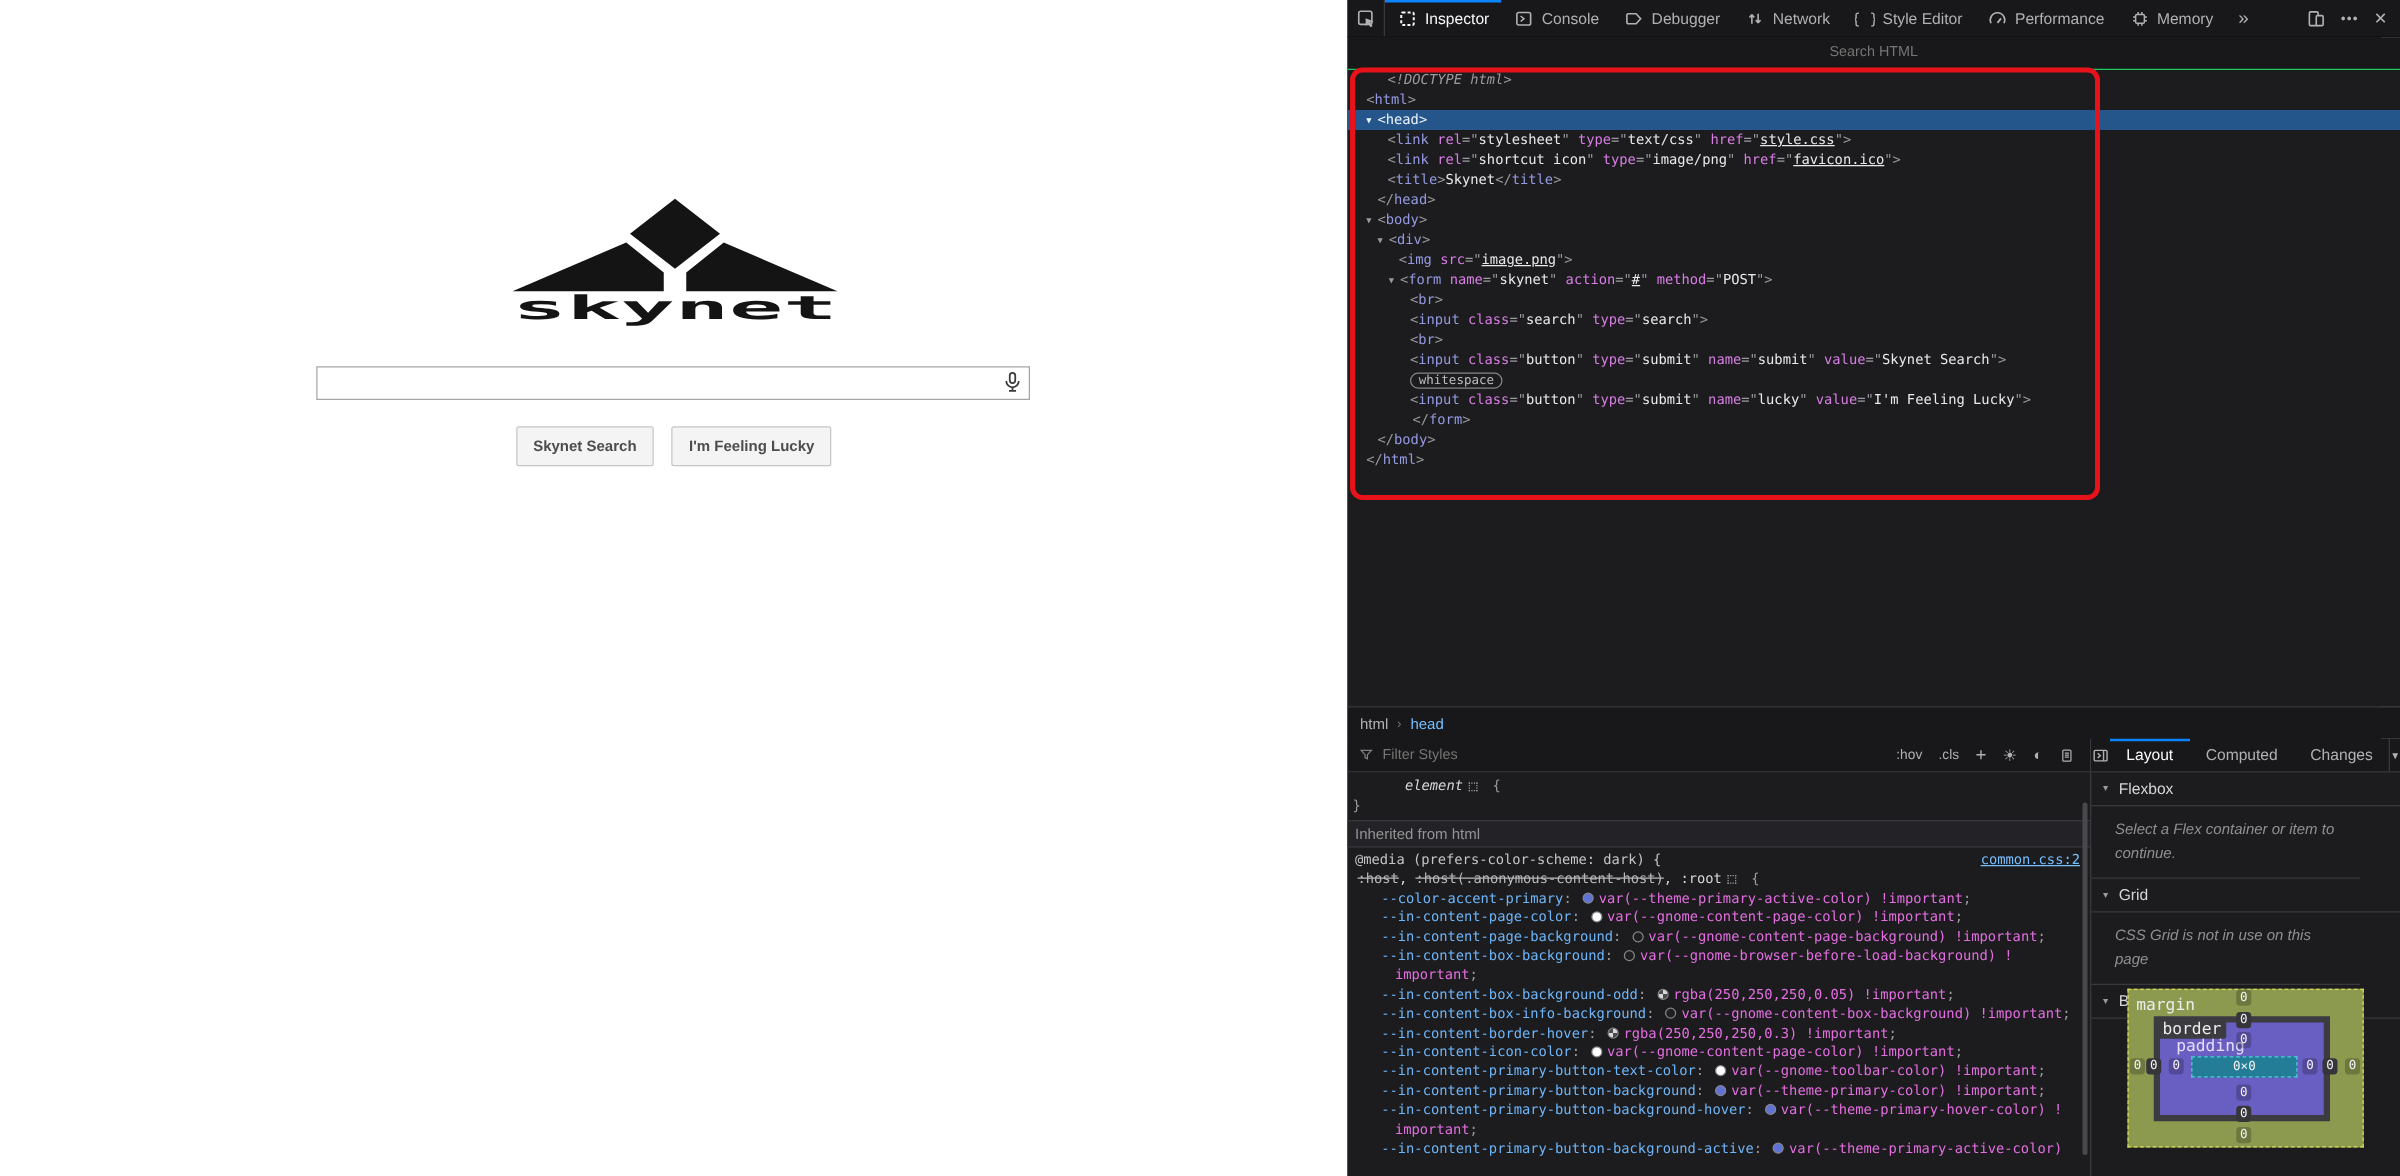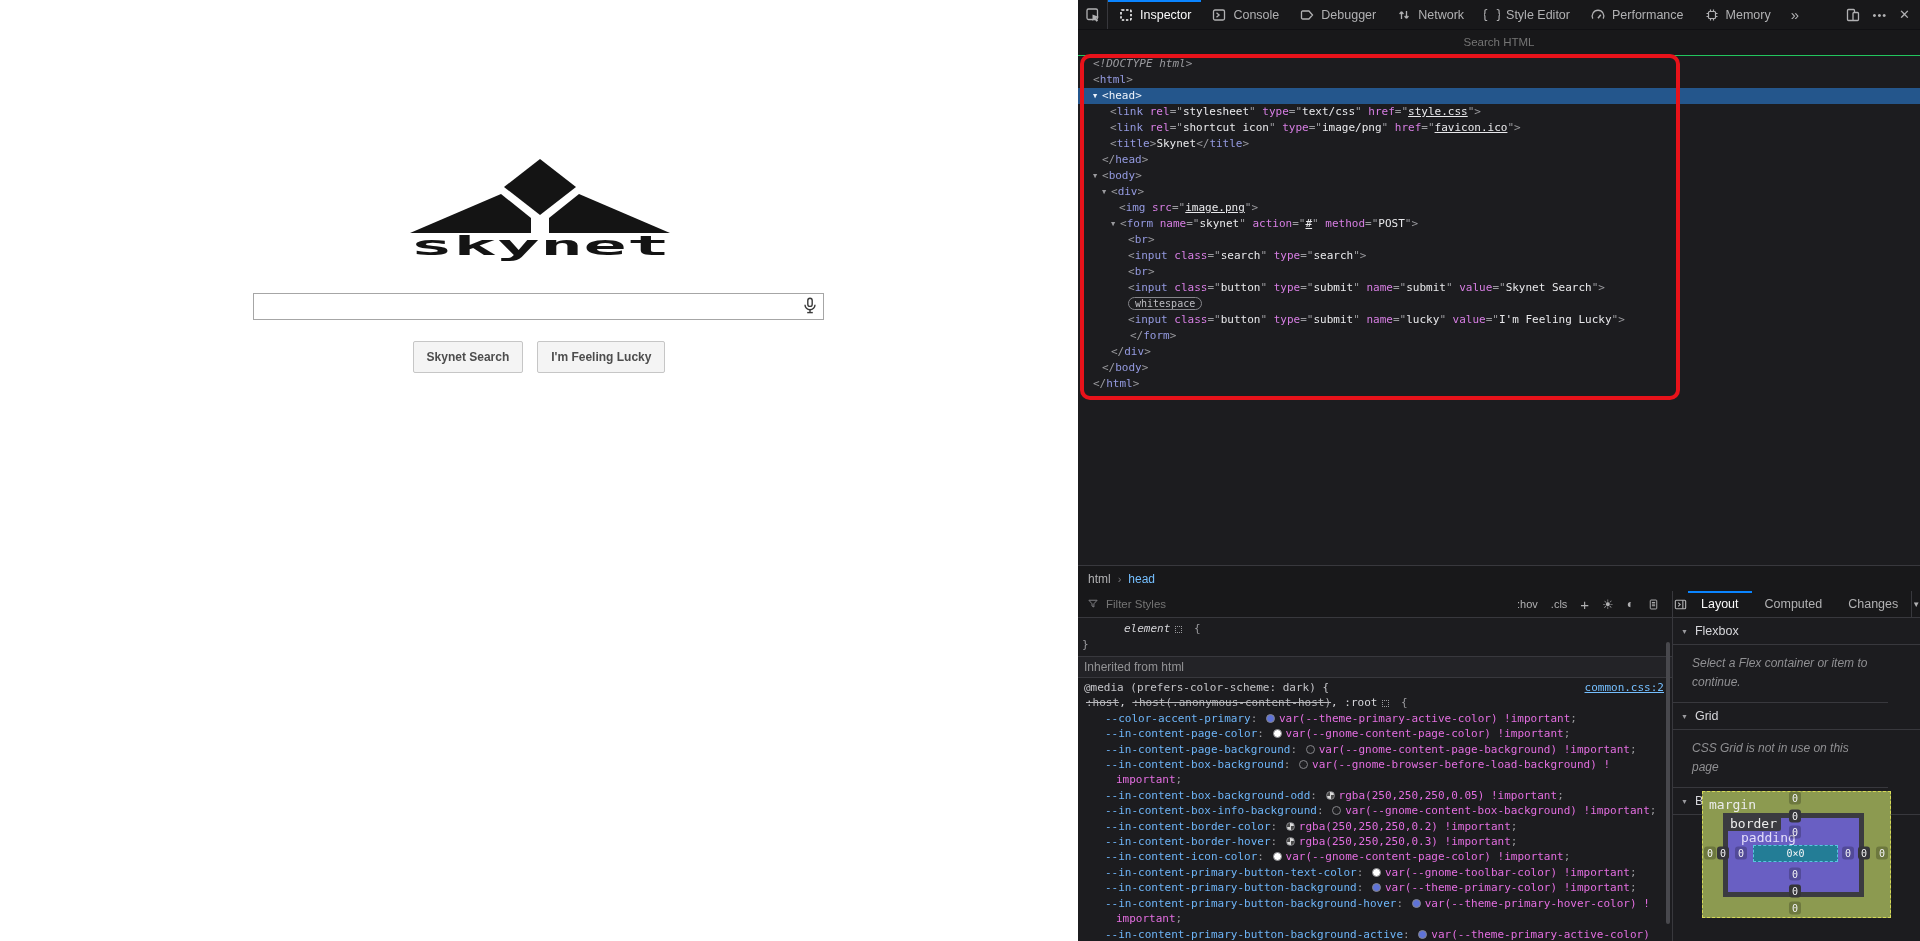--- a/index.html
+++ b/index.html
@@ -253,39 +253,38 @@
       <span class="searchbar-right">
         <span class="plus-icon">+</span>
         <svg width="14" height="14" viewBox="0 0 16 16" fill="none" stroke="currentColor" stroke-width="1.2">
           <path d="M13 2.6c.9.9.9 2 .1 2.8l-1.7 1.7-2.9-2.9 1.7-1.7c.8-.8 1.9-.8 2.8.1z" fill="currentColor" stroke="none"></path>
           <path d="M9 4.8l2.2 2.2-5.6 5.6-2.9.8.8-2.9z"></path>
         </svg>
       </span>
     </div>
 
     <div class="markup" id="markup-view">
-        <div class="m-line" style="padding-left: 15px;"><span class="tk-doc">&lt;!DOCTYPE html&gt;</span></div>
+        <div class="m-line" style="padding-left: 32px;"><span class="tk-doc">&lt;!DOCTYPE html&gt;</span></div>
         <div class="m-line" style="padding-left: 15px;"><span class="tk-p">&lt;</span><span class="tk-t">html</span><span class="tk-p">&gt;</span></div>
         <div class="m-line sel" style="padding-left: 15px;"><span class="twisty">▼</span><span class="tk-p">&lt;</span><span class="tk-t">head</span><span class="tk-p">&gt;</span></div>
         <div class="m-line" style="padding-left: 32px;"><span class="tk-p">&lt;</span><span class="tk-t">link</span><span class="tk-a"> rel</span><span class="tk-p">="</span><span class="tk-s">stylesheet</span><span class="tk-p">"</span><span class="tk-a"> type</span><span class="tk-p">="</span><span class="tk-s">text/css</span><span class="tk-p">"</span><span class="tk-a"> href</span><span class="tk-p">="</span><span class="tk-l">style.css</span><span class="tk-p">"&gt;</span></div>
         <div class="m-line" style="padding-left: 32px;"><span class="tk-p">&lt;</span><span class="tk-t">link</span><span class="tk-a"> rel</span><span class="tk-p">="</span><span class="tk-s">shortcut icon</span><span class="tk-p">"</span><span class="tk-a"> type</span><span class="tk-p">="</span><span class="tk-s">image/png</span><span class="tk-p">"</span><span class="tk-a"> href</span><span class="tk-p">="</span><span class="tk-l">favicon.ico</span><span class="tk-p">"&gt;</span></div>
         <div class="m-line" style="padding-left: 32px;"><span class="tk-p">&lt;</span><span class="tk-t">title</span><span class="tk-p">&gt;</span><span class="tk-s">Skynet</span><span class="tk-p">&lt;/</span><span class="tk-t">title</span><span class="tk-p">&gt;</span></div>
         <div class="m-line" style="padding-left: 24px;"><span class="tk-p">&lt;/</span><span class="tk-t">head</span><span class="tk-p">&gt;</span></div>
         <div class="m-line" style="padding-left: 15px;"><span class="twisty">▼</span><span class="tk-p">&lt;</span><span class="tk-t">body</span><span class="tk-p">&gt;</span></div>
         <div class="m-line" style="padding-left: 24px;"><span class="twisty">▼</span><span class="tk-p">&lt;</span><span class="tk-t">div</span><span class="tk-p">&gt;</span></div>
         <div class="m-line" style="padding-left: 41px;"><span class="tk-p">&lt;</span><span class="tk-t">img</span><span class="tk-a"> src</span><span class="tk-p">="</span><span class="tk-l">image.png</span><span class="tk-p">"&gt;</span></div>
         <div class="m-line" style="padding-left: 33px;"><span class="twisty">▼</span><span class="tk-p">&lt;</span><span class="tk-t">form</span><span class="tk-a"> name</span><span class="tk-p">="</span><span class="tk-s">skynet</span><span class="tk-p">"</span><span class="tk-a"> action</span><span class="tk-p">="</span><span class="tk-l">#</span><span class="tk-p">"</span><span class="tk-a"> method</span><span class="tk-p">="</span><span class="tk-s">POST</span><span class="tk-p">"&gt;</span></div>
         <div class="m-line" style="padding-left: 50px;"><span class="tk-p">&lt;</span><span class="tk-t">br</span><span class="tk-p">&gt;</span></div>
         <div class="m-line" style="padding-left: 50px;"><span class="tk-p">&lt;</span><span class="tk-t">input</span><span class="tk-a"> class</span><span class="tk-p">="</span><span class="tk-s">search</span><span class="tk-p">"</span><span class="tk-a"> type</span><span class="tk-p">="</span><span class="tk-s">search</span><span class="tk-p">"&gt;</span></div>
         <div class="m-line" style="padding-left: 50px;"><span class="tk-p">&lt;</span><span class="tk-t">br</span><span class="tk-p">&gt;</span></div>
         <div class="m-line" style="padding-left: 50px;"><span class="tk-p">&lt;</span><span class="tk-t">input</span><span class="tk-a"> class</span><span class="tk-p">="</span><span class="tk-s">button</span><span class="tk-p">"</span><span class="tk-a"> type</span><span class="tk-p">="</span><span class="tk-s">submit</span><span class="tk-p">"</span><span class="tk-a"> name</span><span class="tk-p">="</span><span class="tk-s">submit</span><span class="tk-p">"</span><span class="tk-a"> value</span><span class="tk-p">="</span><span class="tk-s">Skynet Search</span><span class="tk-p">"&gt;</span></div>
         <div class="m-line" style="padding-left: 50px;"><span class="ws-pill">whitespace</span></div>
         <div class="m-line" style="padding-left: 50px;"><span class="tk-p">&lt;</span><span class="tk-t">input</span><span class="tk-a"> class</span><span class="tk-p">="</span><span class="tk-s">button</span><span class="tk-p">"</span><span class="tk-a"> type</span><span class="tk-p">="</span><span class="tk-s">submit</span><span class="tk-p">"</span><span class="tk-a"> name</span><span class="tk-p">="</span><span class="tk-s">lucky</span><span class="tk-p">"</span><span class="tk-a"> value</span><span class="tk-p">="</span><span class="tk-s">I'm Feeling Lucky</span><span class="tk-p">"&gt;</span></div>
         <div class="m-line" style="padding-left: 52px;"><span class="tk-p">&lt;/</span><span class="tk-t">form</span><span class="tk-p">&gt;</span></div>
-        <div class="m-line" style="padding-left: 33px;"><span class="tk-p">&lt;/</span><span class="tk-t">div</span><span class="tk-p">&gt;</span></div>
         <div class="m-line" style="padding-left: 24px;"><span class="tk-p">&lt;/</span><span class="tk-t">body</span><span class="tk-p">&gt;</span></div>
         <div class="m-line" style="padding-left: 15px;"><span class="tk-p">&lt;/</span><span class="tk-t">html</span><span class="tk-p">&gt;</span></div>
       </div>
 
     <div class="breadcrumb">
       <span class="crumb">html</span>
       <span class="crumb-sep">›</span>
       <span class="crumb active">head</span>
     </div>
 
@@ -316,21 +315,20 @@
             <div class="inherited">Inherited from html</div>
             <div class="r-line r-media"><span class="r-media">@media (prefers-color-scheme: dark) {</span><span class="r-link">common.css:2</span></div>
             <div class="r-line r-selector"><span class="strike">:host</span><span class="r-sel">, </span><span class="strike">:host(.anonymous-content-host)</span><span class="r-sel">, </span><span class="r-sel">:root</span><span class="dotted-box"></span><span class="r-p"> {</span></div>
             <div class="decl"><span class="r-name">--color-accent-primary</span><span class="r-p">: </span><span class="sw sw-blue"></span><span class="r-val">var(--theme-primary-active-color)</span><span class="r-val"> !important</span><span class="r-p">;</span></div>
             <div class="decl"><span class="r-name">--in-content-page-color</span><span class="r-p">: </span><span class="sw sw-white"></span><span class="r-val">var(--gnome-content-page-color)</span><span class="r-val"> !important</span><span class="r-p">;</span></div>
             <div class="decl"><span class="r-name">--in-content-page-background</span><span class="r-p">: </span><span class="sw sw-dark"></span><span class="r-val">var(--gnome-content-page-background)</span><span class="r-val"> !important</span><span class="r-p">;</span></div>
             <div class="decl"><span class="r-name">--in-content-box-background</span><span class="r-p">: </span><span class="sw sw-dark"></span><span class="r-val">var(--gnome-browser-before-load-background)</span><span class="r-val"> !</span></div>
             <div class="decl-wrap"><span class="r-val">important</span><span class="r-p">;</span></div>
             <div class="decl"><span class="r-name">--in-content-box-background-odd</span><span class="r-p">: </span><span class="sw sw-alpha"></span><span class="r-val">rgba(250,250,250,0.05)</span><span class="r-val"> !important</span><span class="r-p">;</span></div>
             <div class="decl"><span class="r-name">--in-content-box-info-background</span><span class="r-p">: </span><span class="sw sw-dark"></span><span class="r-val">var(--gnome-content-box-background)</span><span class="r-val"> !important</span><span class="r-p">;</span></div>
-            <div class="decl"><span class="r-name">--in-content-border-color</span><span class="r-p">: </span><span class="sw sw-alpha"></span><span class="r-val">rgba(250,250,250,0.2)</span><span class="r-val"> !important</span><span class="r-p">;</span></div>
             <div class="decl"><span class="r-name">--in-content-border-hover</span><span class="r-p">: </span><span class="sw sw-alpha"></span><span class="r-val">rgba(250,250,250,0.3)</span><span class="r-val"> !important</span><span class="r-p">;</span></div>
             <div class="decl"><span class="r-name">--in-content-icon-color</span><span class="r-p">: </span><span class="sw sw-white"></span><span class="r-val">var(--gnome-content-page-color)</span><span class="r-val"> !important</span><span class="r-p">;</span></div>
             <div class="decl"><span class="r-name">--in-content-primary-button-text-color</span><span class="r-p">: </span><span class="sw sw-white"></span><span class="r-val">var(--gnome-toolbar-color)</span><span class="r-val"> !important</span><span class="r-p">;</span></div>
             <div class="decl"><span class="r-name">--in-content-primary-button-background</span><span class="r-p">: </span><span class="sw sw-blue"></span><span class="r-val">var(--theme-primary-color)</span><span class="r-val"> !important</span><span class="r-p">;</span></div>
             <div class="decl"><span class="r-name">--in-content-primary-button-background-hover</span><span class="r-p">: </span><span class="sw sw-blue"></span><span class="r-val">var(--theme-primary-hover-color)</span><span class="r-val"> !</span></div>
             <div class="decl-wrap"><span class="r-val">important</span><span class="r-p">;</span></div>
             <div class="decl"><span class="r-name">--in-content-primary-button-background-active</span><span class="r-p">: </span><span class="sw sw-blue"></span><span class="r-val">var(--theme-primary-active-color)</span></div>
           </div>
       </div>
 

